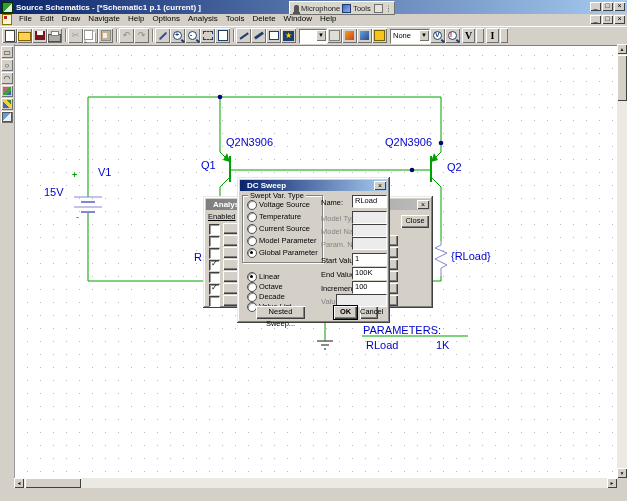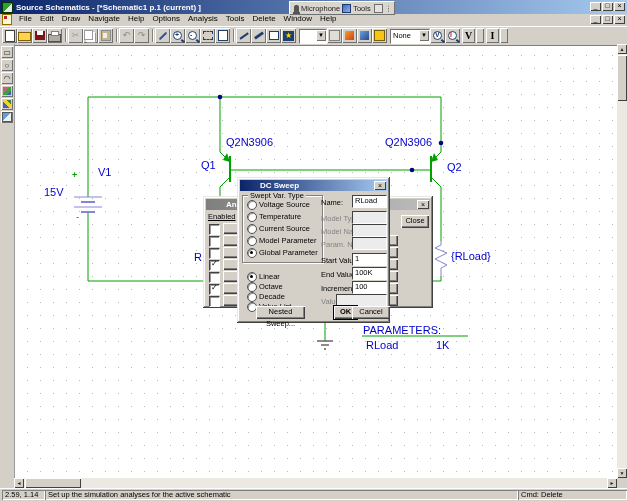--- a/index.html
+++ b/index.html
@@ -69,21 +69,21 @@
   .vsb{position:absolute;left:617px;top:44px;width:10px;height:434px;background:#ece9e2;z-index:30;}
   .hsb{position:absolute;left:14px;top:478px;width:603px;height:10px;background:#ece9e2;z-index:30;}
   .sbtn{position:absolute;width:10px;height:10px;background:#d4d0c8;box-shadow:inset 1px 1px #fff,inset -1px -1px #404040;font-size:5px;line-height:10px;text-align:center;color:#202020;}
   .thumb{position:absolute;background:#d4d0c8;box-shadow:inset 1px 1px #fff,inset -1px -1px #404040;}
   .corner{position:absolute;left:617px;top:478px;width:10px;height:10px;background:#d4d0c8;z-index:30;}
   
   .status{position:absolute;left:0;top:488px;width:627px;height:13px;background:#d4d0c8;border-top:1px solid #fff;z-index:30;}
   .panel{position:absolute;top:1px;height:10px;box-shadow:inset 1px 1px #808080,inset -1px -1px #fff;font-size:7.5px;line-height:10px;padding-left:3px;white-space:nowrap;overflow:hidden;}
   
   .dlg{position:absolute;background:#d4d0c8;box-shadow:inset -1px -1px #404040,inset 1px 1px #e8e8e8,inset -2px -2px #808080,inset 2px 2px #fff;}
-  .dlg-title{position:absolute;left:3px;top:3px;right:3px;height:11px;display:flex;align-items:center;color:#fff;font-weight:bold;font-size:8px;padding-left:20px;}
+  .dlg-title{position:absolute;left:3px;top:3px;right:3px;height:11px;display:flex;align-items:center;color:#fff;font-weight:bold;font-size:8px;padding-left:7px;}
   .act{background:linear-gradient(90deg,#0a246a,#a6caf0);}
   .inact{background:linear-gradient(90deg,#7f7f7f,#bdbdbd);}
   .xbtn{width:12px;height:9px;margin-left:auto;margin-right:1px;background:#d4d0c8;box-shadow:inset 1px 1px #fff,inset -1px -1px #404040;font-size:7px;line-height:9px;text-align:center;color:#000;font-weight:normal;}
   .grp{position:absolute;border:1px solid #808080;box-shadow:1px 1px 0 #fff,inset 1px 1px 0 #fff;}
   .grp>span{position:absolute;top:-5px;left:5px;background:#d4d0c8;padding:0 2px;font-size:7.5px;}
   .rad{position:absolute;width:8px;height:8px;border-radius:50%;background:#fff;border:1px solid #505050;box-shadow:inset 1px 1px #9a9a9a;}
   .rad.sel::after{content:"";position:absolute;left:2px;top:2px;width:3px;height:3px;border-radius:50%;background:#000;}
   .dl{position:absolute;font-size:7.5px;white-space:nowrap;}
   .gdl{color:#848484;}
   .fld{position:absolute;height:11px;background:#fff;border:1px solid;border-color:#404040 #fff #fff #404040;font-size:7.5px;line-height:9px;padding-left:2px;}
@@ -388,34 +388,29 @@
     <div class="fld" style="left:115px;top:76px;width:31px">1</div>
     <div class="dl" style="left:84px;top:93px">End Value:</div>
     <div class="fld" style="left:115px;top:90px;width:31px">100K</div>
     <div class="dl" style="left:84px;top:107px">Increment:</div>
     <div class="fld" style="left:115px;top:104px;width:31px">100</div>
     <div class="dl gdl" style="left:84px;top:120px">Values:</div>
     <div class="fld dis" style="left:99px;top:117px;width:47px"></div>
 
     <div class="pbtn" style="left:19px;top:129px;width:49px;height:13px;line-height:12px">Nested Sweep...</div>
     <div class="pbtn def" style="left:97px;top:129px;width:23px;height:13px;line-height:12px">OK</div>
-    <div class="pbtn" style="left:115px;top:129px;width:38px;height:13px;line-height:12px">Cancel</div>
+    <div class="pbtn" style="left:123px;top:129px;width:18px;height:13px;line-height:12px">Cancel</div>
   </div>
 
   <div class="vsb">
     <div class="sbtn" style="top:0">▲</div>
     <div class="thumb" style="left:0;top:11px;width:10px;height:46px"></div>
     <div class="sbtn" style="top:424px">▼</div>
   </div>
   <div class="hsb">
     <div class="sbtn" style="left:0">◄</div>
     <div class="thumb" style="left:11px;top:0;width:56px;height:10px"></div>
     <div class="sbtn" style="left:593px">►</div>
   </div>
   <div class="corner"></div>
 
-  <div class="status">
-    <div class="panel" style="left:2px;width:40px">2.59,  1.14</div>
-    <div class="panel" style="left:45px;width:470px">Set up the simulation analyses for the active schematic</div>
-    <div class="panel" style="left:518px;width:106px">Cmd: Delete</div>
-  </div>
 
 </div>
 
 </body></html>

